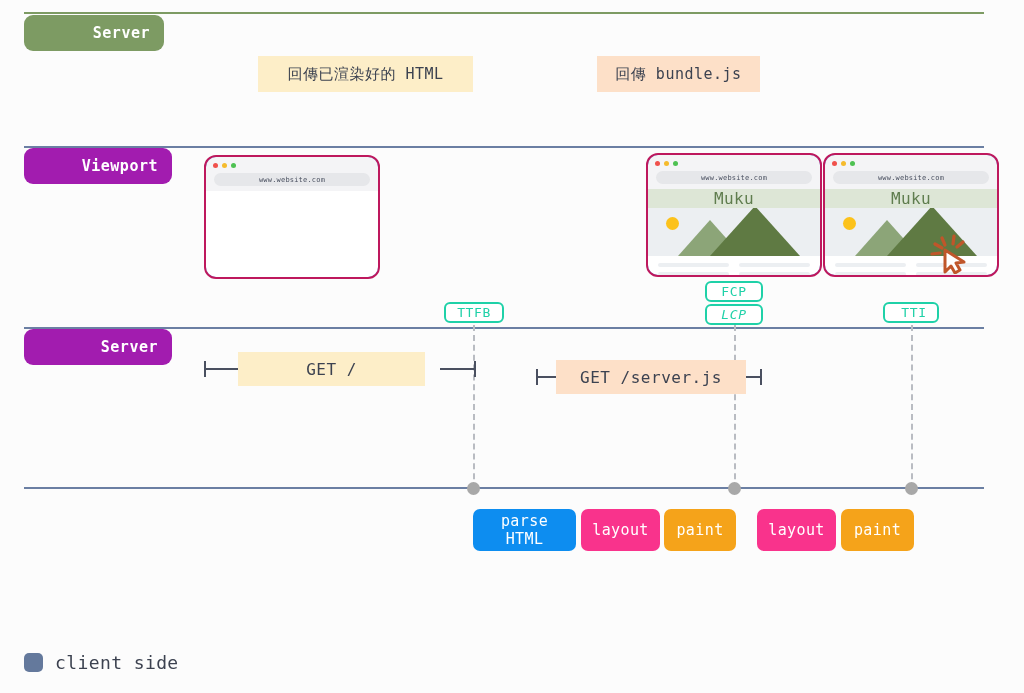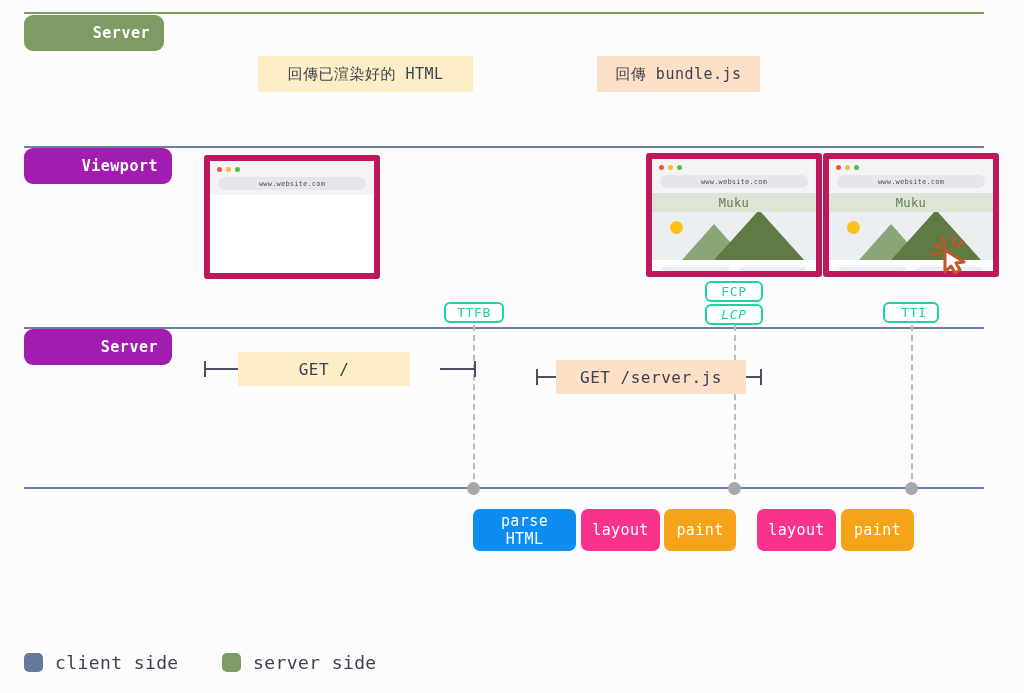--- a/index.html
+++ b/index.html
@@ -40,40 +40,40 @@
     letter-spacing: .5px;
     white-space: nowrap;
   }
   .msg-chip.yellow { background: #fdeec8; }
   .msg-chip.orange { background: #fde0c8; }
 
   
   .browser {
     position: absolute;
     background: #4c1d95;
-    border: 6px solid #be185d;
-    border-radius: 3px;
+    border: 2px solid #be185d;
+    border-radius: 12px;
     overflow: hidden;
   }
   .bw-chrome { background: #f4f4f6; height: 16px; display: flex; align-items: center; padding-left: 7px; gap: 4px; }
   .dot { width: 5px; height: 5px; border-radius: 50%; }
   .dot.r { background: #f0514b; }
   .dot.y { background: #f5bb2d; }
   .dot.g { background: #4ec152; }
   .bw-urlbar { background: #f4f4f6; padding: 0 8px 5px 8px; }
   .bw-url {
     background: #e6e7ea; border-radius: 7px; height: 13px;
     display: flex; align-items: center; justify-content: center;
     font-size: 7px; color: #4a5060; letter-spacing: .2px;
   }
   .bw-body { position: relative; background: #ffffff; height: 100%; }
   .bw-brand {
     background: #dde6d6; height: 19px;
     display: flex; align-items: center; justify-content: center;
-    font-size: 12px; color: #5f7d4e; letter-spacing: .4px;
+    font-size: 16px; color: #5f7d4e; letter-spacing: .4px;
   }
   .bw-hero { position: relative; background: #eceff2; height: 48px; overflow: hidden; }
   .sun { position: absolute; width: 13px; height: 13px; border-radius: 50%; background: #fcc21b; left: 18px; top: 9px; }
   .mtn { position: absolute; bottom: 0; width: 0; height: 0; border-style: solid; border-color: transparent; }
   .mtn.back  { left: 30px; border-width: 0 32px 36px 32px; border-bottom-color: #8ca578; }
   .mtn.front { left: 62px; border-width: 0 45px 50px 45px; border-bottom-color: #5f7a43; }
   .bw-text { display: flex; gap: 10px; padding: 7px 10px 0 10px; }
   .bw-col { flex: 1; display: flex; flex-direction: column; gap: 5px; }
   .bw-line { height: 4px; border-radius: 2px; background: #eceff2; }
 
@@ -263,21 +263,21 @@
   <div class="guide" style="left:473px; top:325px; height:164px;"></div>
   <div class="guide" style="left:734px; top:325px; height:164px;"></div>
   <div class="guide" style="left:911px; top:325px; height:164px;"></div>
 
   <div class="whisker" style="left:204px; top:352px; width:272px; height:34px;">
     <span class="cap" style="left:0;"></span>
     <span class="stem" style="left:0; width:36px;"></span>
     <span class="stem" style="right:0; width:36px;"></span>
     <span class="cap" style="right:0;"></span>
   </div>
-  <div class="netbar yellow" style="left:238px; top:352px; width:172px; height:34px;">
+  <div class="netbar yellow" style="left:238px; top:352px; width:187px; height:34px;">
     <span>GET /</span>
   </div>
 
   <div class="whisker" style="left:536px; top:360px; width:226px; height:34px;">
     <span class="cap" style="left:0;"></span>
     <span class="stem" style="left:0; width:24px;"></span>
     <span class="stem" style="right:0; width:24px;"></span>
     <span class="cap" style="right:0;"></span>
   </div>
   <div class="netbar orange" style="left:556px; top:360px; width:190px; height:34px;">
@@ -302,18 +302,14 @@
     <span>layout</span>
   </div>
   <div class="task" style="left:841px; top:509px; width:73px; background:#f5a31a;">
     <span>paint</span>
   </div>
 
   <div class="legend" style="left:24px; top:652px;">
     <span class="swatch" style="background:#64799c;"></span>
     <span class="ltext">client side</span>
   </div>
-  <div class="legend" style="left:222px; top:652px;">
-    <span class="swatch" style="background:#7d9b63;"></span>
-    <span class="ltext">server side</span>
-  </div>
 
 </div>
 
 </body></html>

